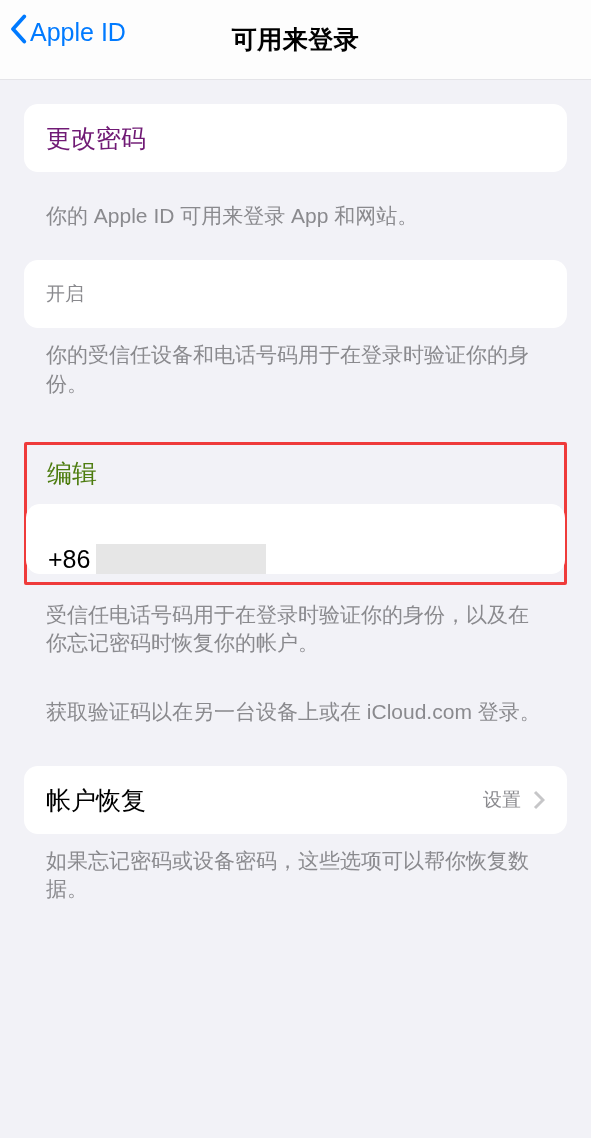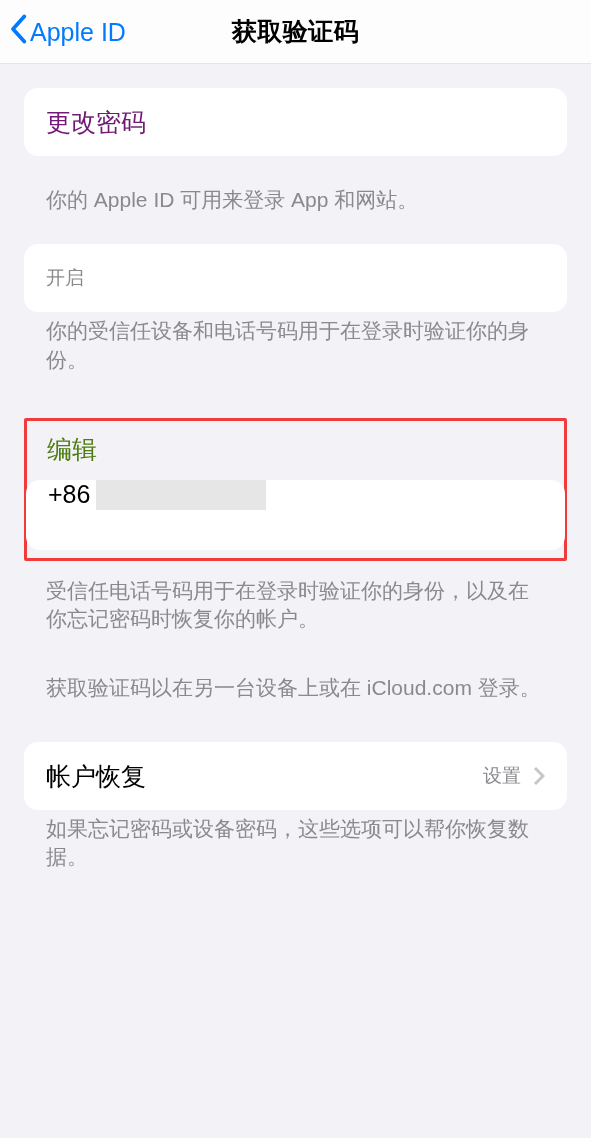--- a/index.html
+++ b/index.html
@@ -6,21 +6,21 @@
     html, body {
       width: 591px;
       height: 1138px;
       font-family: -apple-system, "PingFang SC", "Helvetica Neue", Arial, sans-serif;
       background: #f2f2f7;
       color: #000;
       -webkit-font-smoothing: antialiased;
     }
     .header {
       position: relative;
-      height: 64px;
+      height: 80px;
       background: #fdfdfd;
       border-bottom: 1px solid #e4e4e8;
       display: flex;
       align-items: center;
     }
     .back {
       display: flex;
       align-items: center;
       position: absolute;
       left: 8px;
@@ -64,21 +64,21 @@
     .row.link .label { color: #701a75; }
     .chevron {
       color: #c6c6c8;
       margin-left: 8px;
       display: flex;
       align-items: center;
     }
     .chevron svg { width: 12px; height: 20px; stroke: #c6c6c8; stroke-width: 3; fill: none; }
 
     .footer {
-      margin-top: 5px;
+      margin-top: 13px;
       padding: 0 22px;
       font-size: 21px;
       line-height: 1.35;
       color: #8a8a8e;
     }
 
     .section-header {
       display: flex;
       align-items: center;
       justify-content: space-between;
@@ -87,21 +87,21 @@
       color: #8a8a8e;
     }
     .section-header .edit {
       color: #4d7c0f;
       font-size: 25px;
     }
 
     .phone-row {
       height: 70px;
       display: flex;
-      align-items: flex-start;
+      align-items: flex-end;
       padding: 0 22px;
       font-size: 25px;
       color: #000;
     }
     .redacted {
       display: inline-block;
       width: 170px;
       height: 30px;
       background: #e6e6e6;
       margin-left: 6px;
@@ -122,21 +122,21 @@
 
 <div class="header">
   <div class="back">
     <span>
       <svg viewBox="0 0 14 24">
           <polyline points="12,2 3,12 12,22" fill="none" stroke="#007aff" stroke-width="3" stroke-linecap="round" stroke-linejoin="round"></polyline>
         </svg>
     </span>
     <span>Apple ID</span>
   </div>
-  <div class="header-title">获取验证码</div>
+  <div class="header-title">可用来登录</div>
 </div>
 
 <div class="content">
 
   <div class="group first">
     <div class="card">
       <div class="row link">
         <span class="label">更改密码</span>
       </div>
     </div>

